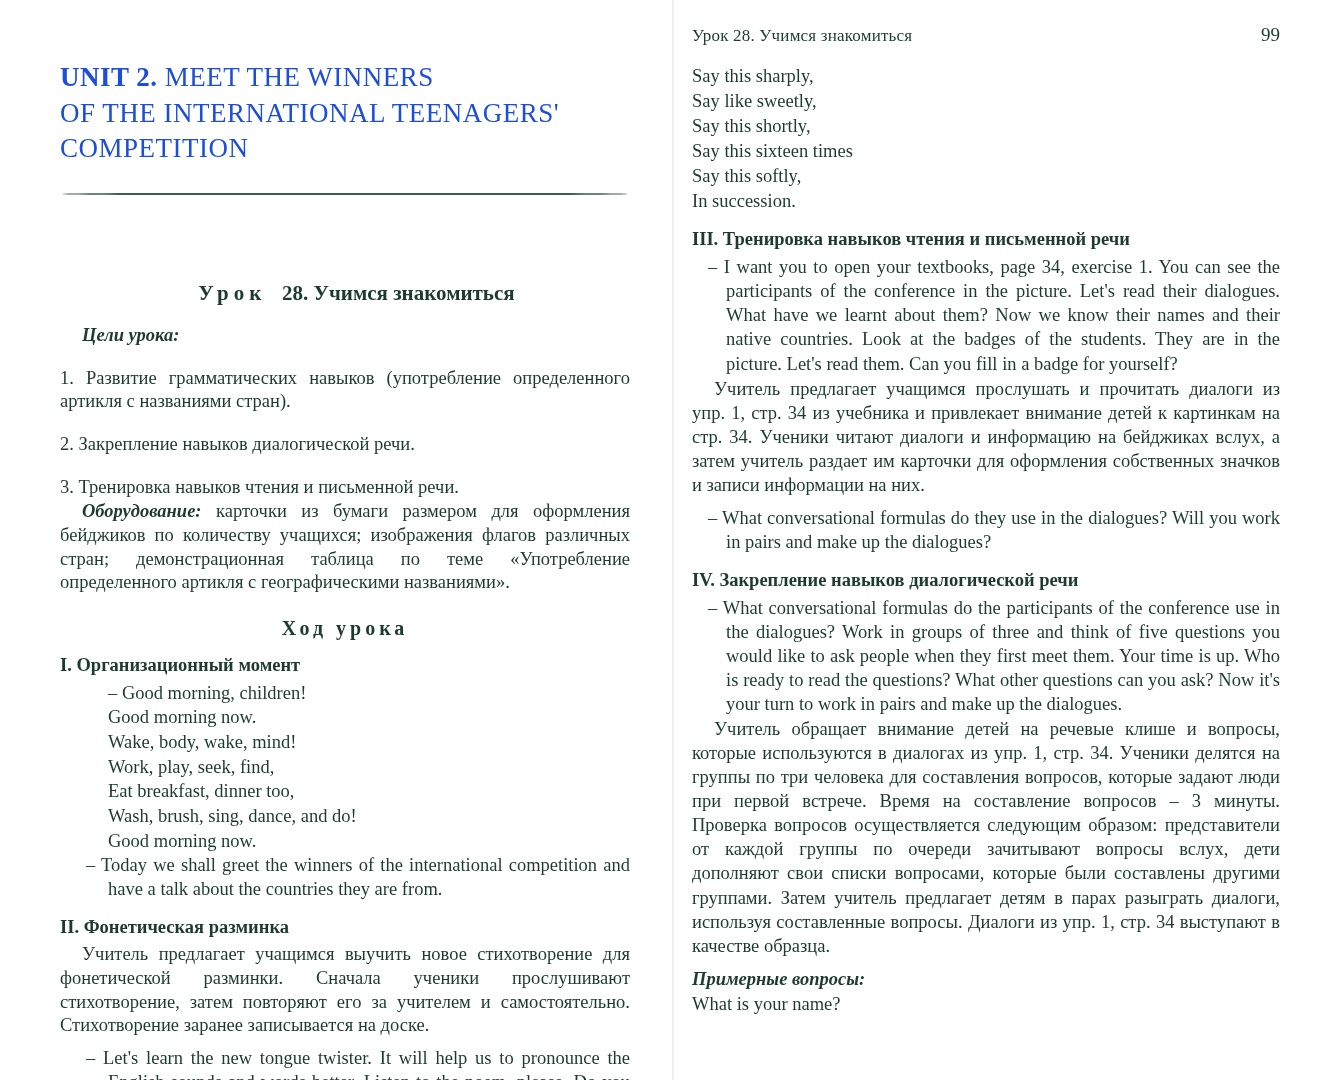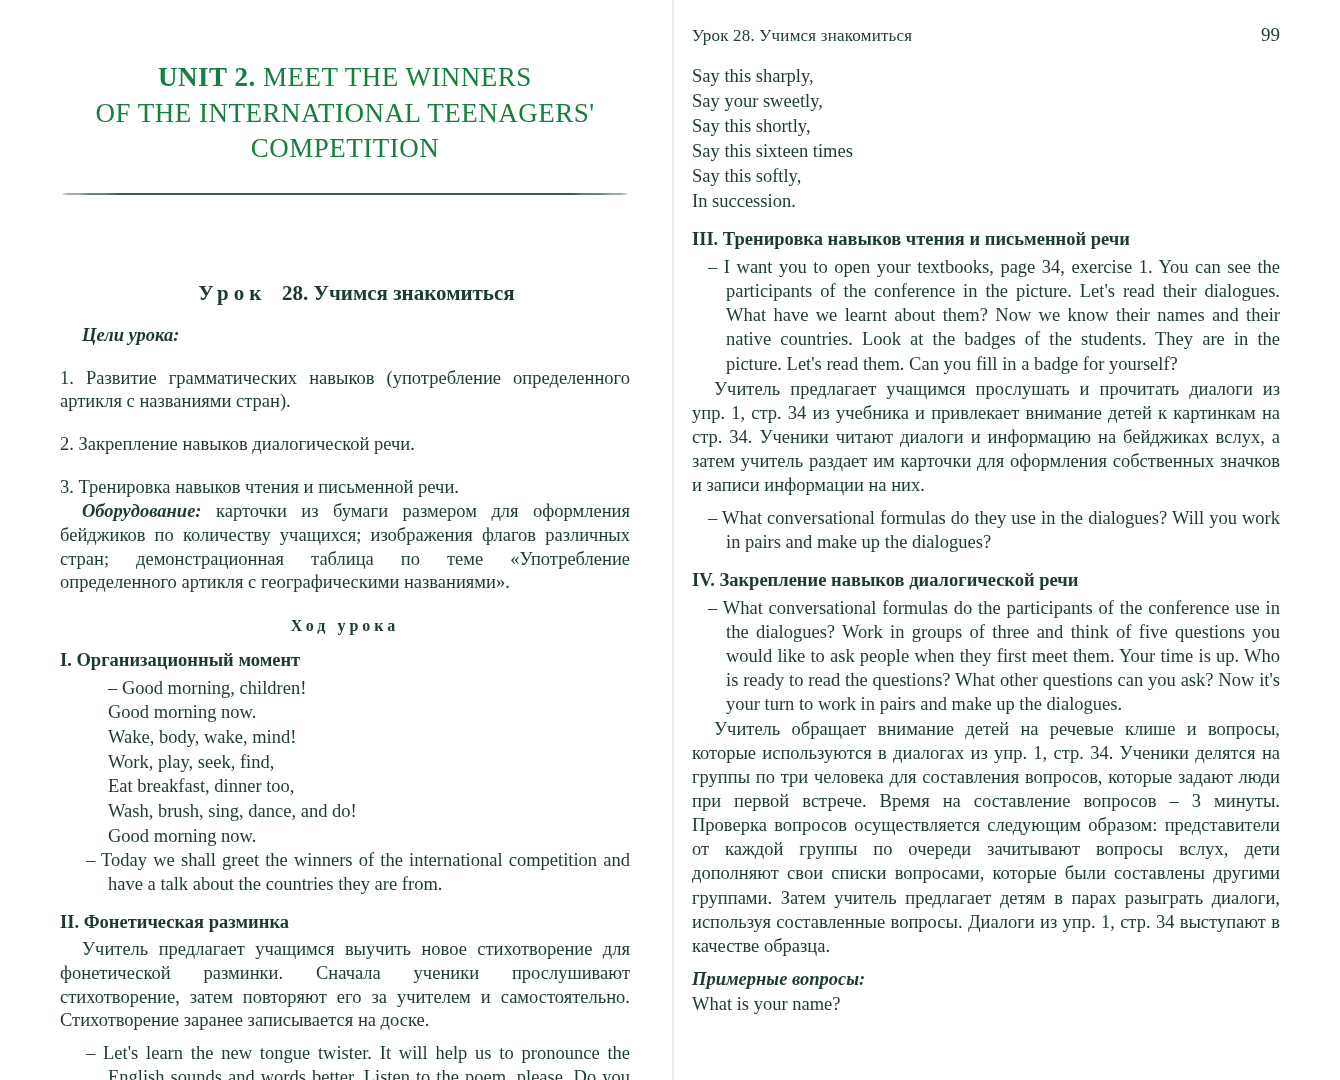--- a/index.html
+++ b/index.html
@@ -37,25 +37,24 @@
     position: absolute;
     left: 672px;
     top: 0;
     width: 2px;
     height: 1080px;
     background: linear-gradient(to right, rgba(190,200,195,0.0), rgba(150,165,158,0.35), rgba(190,200,195,0.0));
   }
 
   
   .unit-title {
-    text-align: center;
     font-size: 27px;
     letter-spacing: 0.5px;
     line-height: 1.32;
-    color: #15803d;
+    color: #1d4ed8;
     margin: 4px 0 0 0;
     font-weight: normal;
   }
   .unit-title .strong {
     font-weight: bold;
   }
   .unit-rule {
     margin: 22px auto 0 auto;
     width: 100%;
     height: 14px;
@@ -79,21 +78,21 @@
     font-weight: bold;
     color: #1d3a31;
     margin: 78px 0 18px 0;
   }
   .lesson-title .spaced {
     letter-spacing: 5px;
     margin-left: 23px;
   }
   .section-center {
     text-align: center;
-    font-size: 16px;
+    font-size: 20px;
     font-weight: bold;
     letter-spacing: 4px;
     margin: 22px 0 12px 0;
   }
 
   
   p {
     margin: 0 0 1px 0;
     font-size: 18.5px;
     line-height: 1.28;
@@ -210,21 +209,21 @@
 
   <div class="col col-right">
 
     <div class="run-head">
       <span class="rh-left">Урок 28. Учимся знакомиться</span>
       <span class="rh-page">99</span>
     </div>
 
     <div class="rcol-verse">
       <p>Say this sharply,</p>
-      <p>Say your sweetly,</p>
+      <p>Say like sweetly,</p>
       <p>Say this shortly,</p>
       <p>Say this sixteen times</p>
       <p>Say this softly,</p>
       <p>In succession.</p>
     </div>
 
     <div class="rcol-body">
 
       <p class="heading-num">III. Тренировка навыков чтения и письменной речи</p>
 

